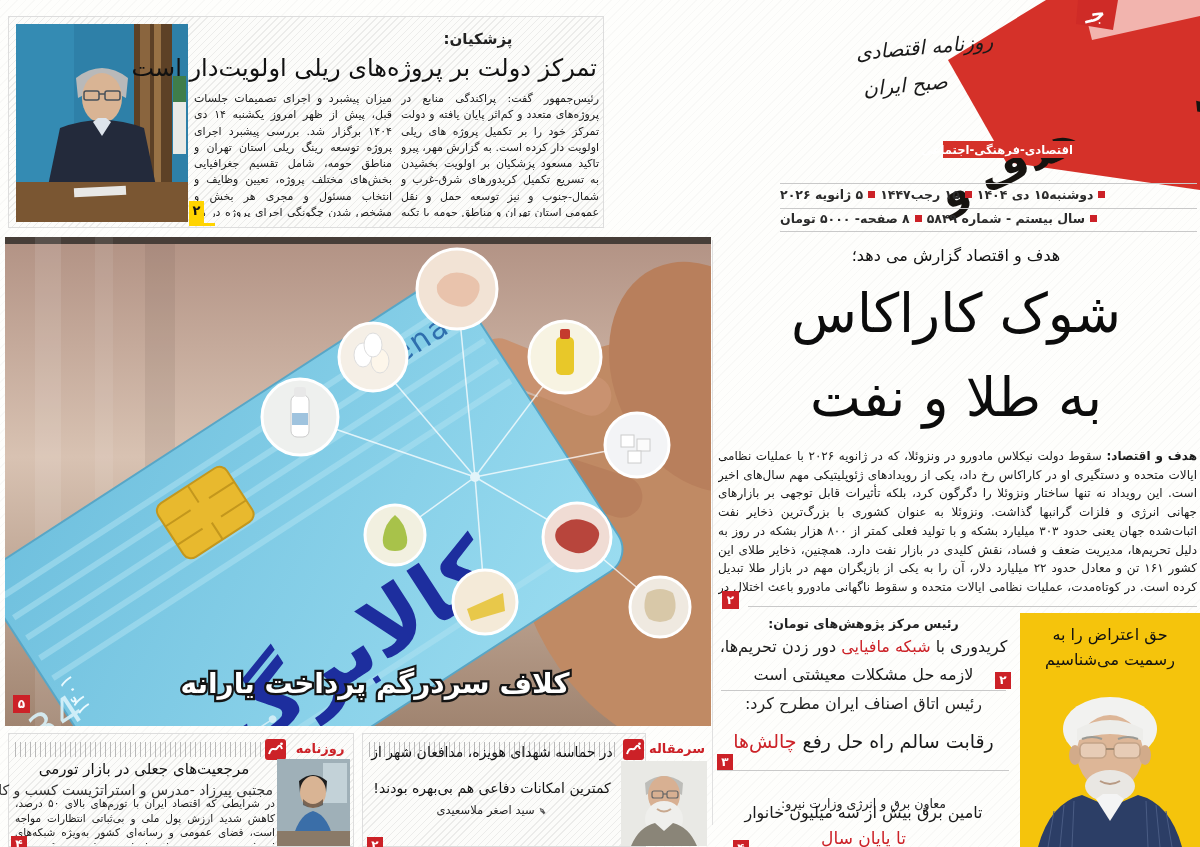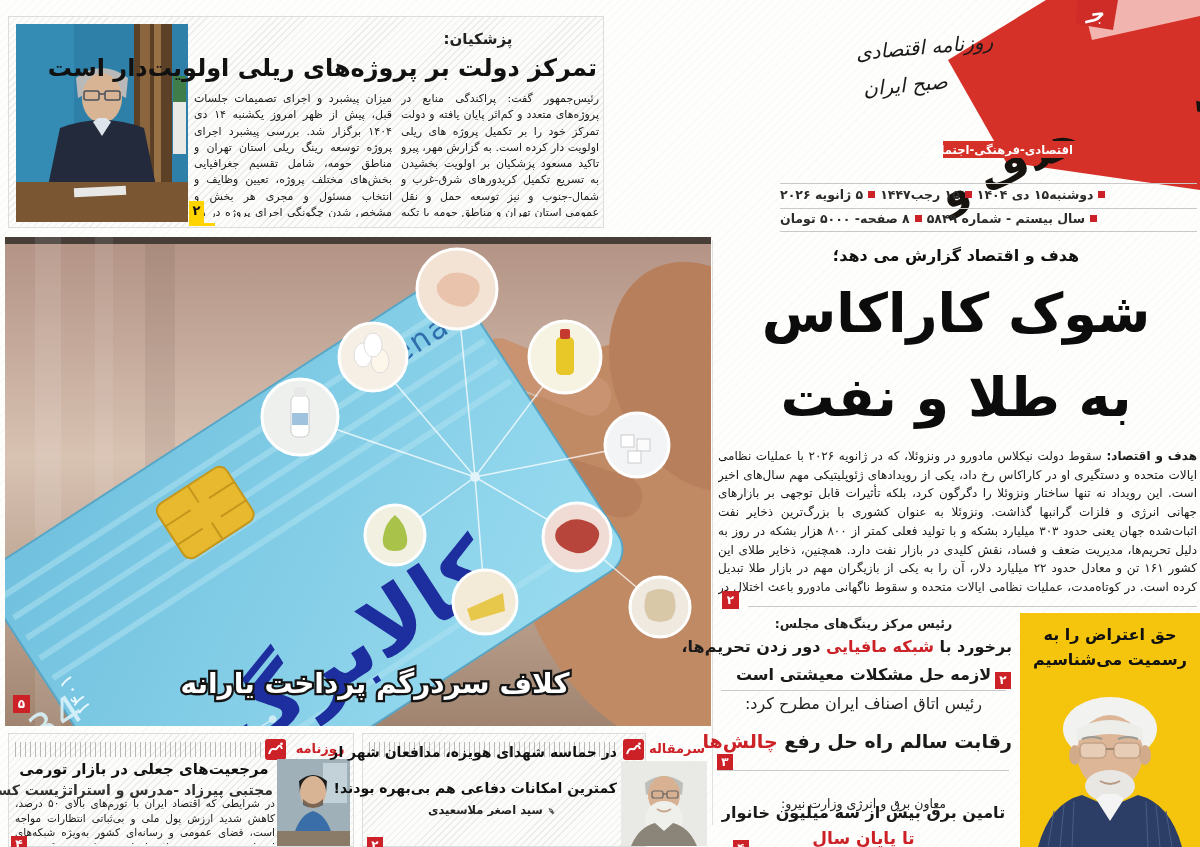--- a/index.html
+++ b/index.html
@@ -8,21 +8,21 @@
     position:relative;width:1200px;height:847px;margin:0 auto;
     background:#fefefc;
     background-image:repeating-linear-gradient(135deg, rgba(130,130,130,.045) 0 1px, transparent 1px 6px);
     overflow:hidden;direction:rtl;
     font-family:"DejaVu Sans",sans-serif;color:#1a1a1a;
   }
   .abs{position:absolute}
   .hatch{background-image:repeating-linear-gradient(135deg, rgba(120,120,120,.12) 0 1px, transparent 1px 5px)}
   .ctr{text-align:center}
   .jst{text-align:justify}
-  .b{font-weight:bold}
+  .b{font-weight:normal}
   .nw{white-space:nowrap}
   .red{color:#cc2127}
   .rule{position:absolute;height:1px;background:#c9c9c9}
   .vrule{position:absolute;width:1px;background:#e0e0e0}
   .badge{
     position:absolute;width:17px;height:18px;background:#cc2127;color:#fff;
     font-weight:bold;font-size:12px;line-height:18px;text-align:center;
   }
   .dl{position:absolute;width:417px;text-align:left;font-size:12.5px;font-weight:bold;color:#2b2b2b}
   .dl .sq{display:inline-block;width:7px;height:7px;background:#cc2127;margin:0 5px;vertical-align:1px}
@@ -196,23 +196,23 @@
   <div class="abs ctr b" style="left:715px;top:246px;width:482px;font-size:16px;color:#111">هدف و اقتصاد گزارش می دهد؛</div>
   <div class="abs ctr b nw" style="left:715px;top:272px;width:482px;font-size:54px;line-height:84px;color:#0c0c0c">شوک کاراکاس</div>
   <div class="abs ctr b nw" style="left:715px;top:356px;width:482px;font-size:54px;line-height:84px;color:#0c0c0c">به طلا و نفت</div>
   <div class="abs jst" style="left:718px;top:447px;width:479px;height:150px;font-size:12px;line-height:18.7px;overflow:hidden">
     <b>هدف و اقتصاد:</b><span> سقوط دولت نیکلاس مادورو در ونزوئلا، که در ژانویه ۲۰۲۶ با عملیات نظامی ایالات متحده و دستگیری او در کاراکاس رخ داد، یکی از رویدادهای ژئوپلیتیکی مهم سال‌های اخیر است. این رویداد نه تنها ساختار ونزوئلا را دگرگون کرد، بلکه تأثیرات قابل توجهی بر بازارهای جهانی انرژی و فلزات گرانبها گذاشت. ونزوئلا به عنوان کشوری با بزرگ‌ترین ذخایر نفت اثبات‌شده جهان یعنی حدود ۳۰۳ میلیارد بشکه و با تولید فعلی کمتر از ۸۰۰ هزار بشکه در روز به دلیل تحریم‌ها، مدیریت ضعف و فساد، نقش کلیدی در بازار نفت دارد. همچنین، ذخایر طلای این کشور ۱۶۱ تن و معادل حدود ۲۲ میلیارد دلار، آن را به یکی از بازیگران مهم در بازار طلا تبدیل کرده است. در کوتاه‌مدت، عملیات نظامی ایالات متحده و سقوط ناگهانی مادورو باعث اختلال در زنجیره تأمین نفت ونزوئلا شد. گزارش‌ها نشان می‌دهد که پس از حمله، صادرات نفت این کشور که عمدتا به چین و روسیه وابسته بود، با کاهش روبرو شد. تانکرهای نفتی در دریای کارائیب مسیر خود را تغییر دادند و بازار شاهد افزایش اولیه قیمت‌ها بود. برای مثال، قیمت برنت در ساعات اولیه پس از اعلام خبر، حدود ۲.۵ درصد افزایش یافت و به حدود ۶۰ دلار در هر بشکه رسید.</span>
   </div>
   <div class="badge" style="left:722px;top:591px">۲</div>
   <div class="rule" style="left:748px;top:606px;width:449px"></div>
 
   <div class="abs" style="left:715px;top:610px;width:297px;height:237px">
-    <div class="abs ctr kick nw" style="left:0;top:6px;width:297px;font-size:12.5px">رئیس مرکز رینگ‌های مجلس:</div>
+    <div class="abs ctr kick nw" style="left:0;top:6px;width:297px;font-size:12.5px">رئیس مرکز پژوهش‌های تومان:</div>
     <div class="abs ctr b nw" style="left:0;top:24px;width:297px;font-size:16px;line-height:26px">
-      <span>برخورد با </span><span class="red">شبکه مافیایی</span><span> دور زدن تحریم‌ها،</span>
+      <span>کریدوری با </span><span class="red">شبکه مافیایی</span><span> دور زدن تحریم‌ها،</span>
     </div>
     <div class="abs ctr b nw" style="left:0;top:52px;width:297px;font-size:16px;line-height:26px">لازمه حل مشکلات معیشتی است</div>
     <div class="badge" style="left:280px;top:62px;width:16px;height:17px;line-height:17px">۲</div>
     <div class="rule" style="left:6px;top:80px;width:285px"></div>
 
     <div class="abs ctr kick nw" style="left:0;top:84px;width:297px;font-size:16px;font-weight:normal;color:#222">رئیس اتاق اصناف ایران مطرح کرد:</div>
     <div class="abs ctr b nw" style="left:0;top:116px;width:297px;font-size:19px;line-height:30px">
       <span>رقابت سالم راه حل رفع </span><span class="red">چالش‌ها</span>
     </div>
     <div class="badge" style="left:2px;top:144px;width:16px;height:17px;line-height:17px">۳</div>

